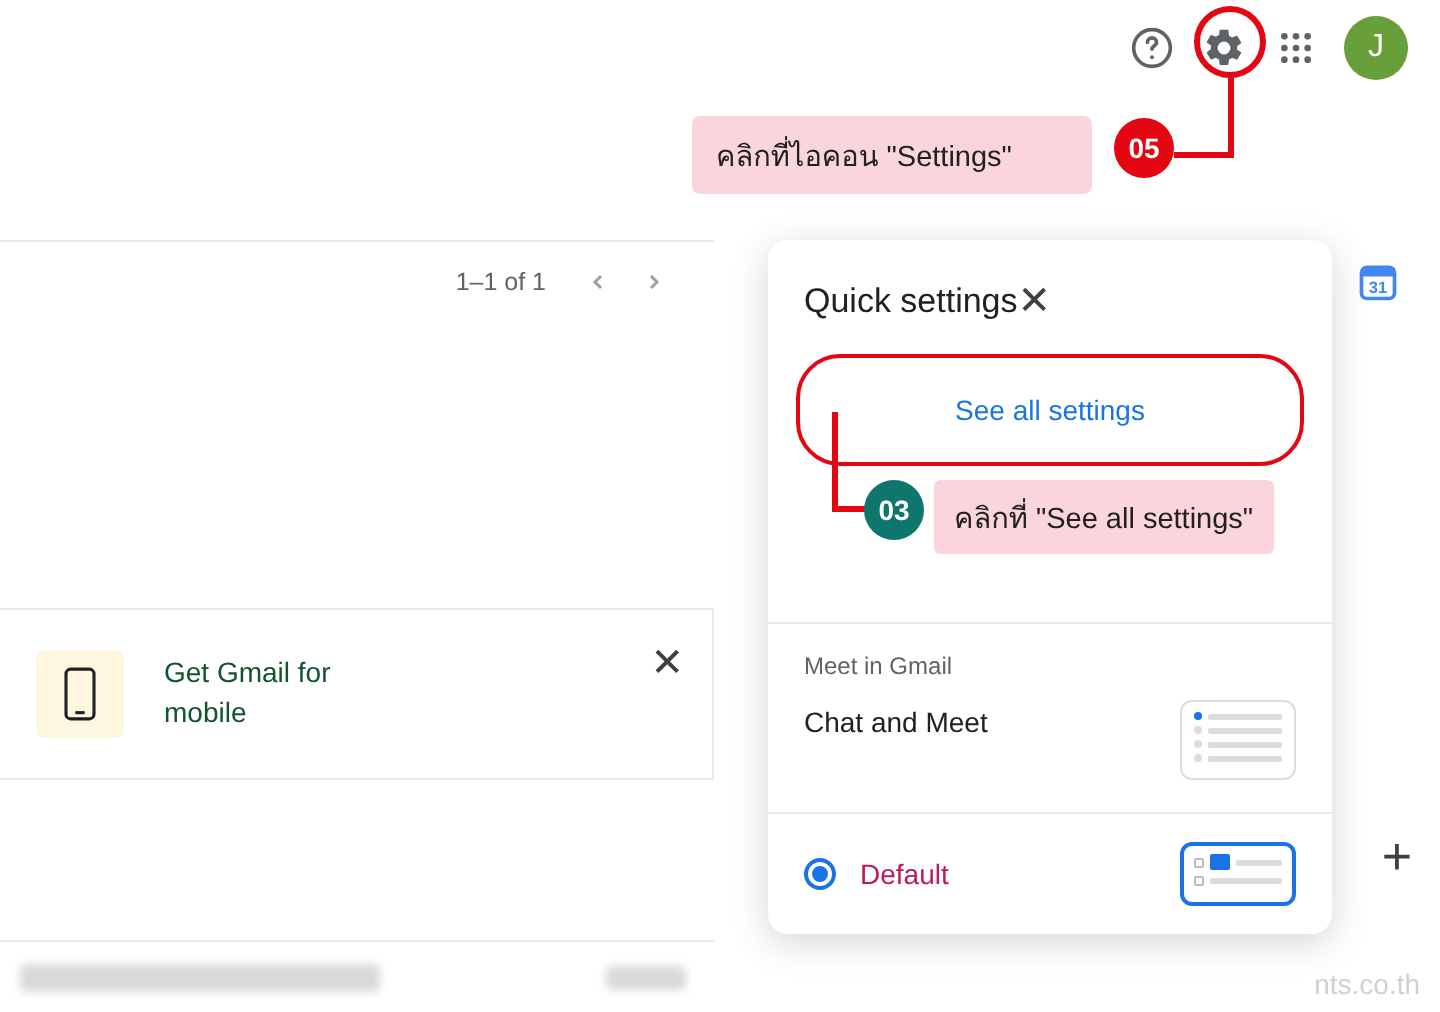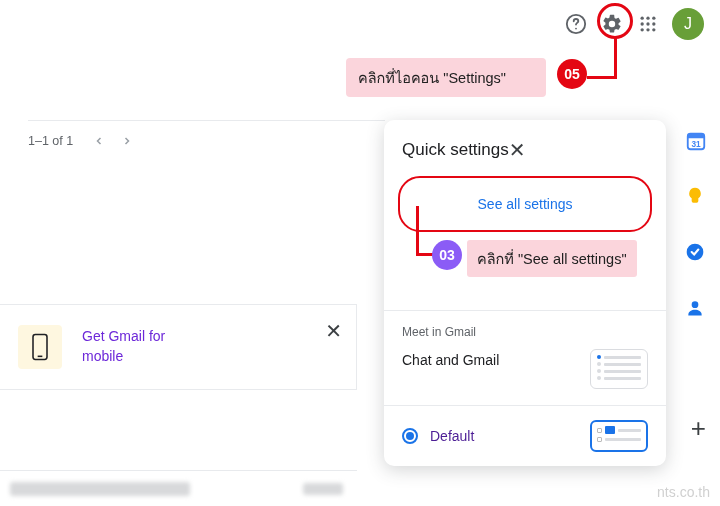--- a/index.html
+++ b/index.html
@@ -11,41 +11,41 @@
   .avatar { width: 32px; height: 32px; border-radius:50%; background:#689f38; color:#fff; display:flex;align-items:center;justify-content:center; font-size:16px;}
   .gear-ring { position:absolute; top:3px; right:87px; width:36px;height:36px;border:3px solid #e40613;border-radius:50%;}
   .gear-stem { position:absolute; top:38px; right:103px; width:3px; height:40px; background:#e40613;}
   .gear-stem-h { position:absolute; top:76px; right:103px; width:30px; height:3px; background:#e40613;}
 
   
   .anno02 { position:absolute; top:58px; left:346px; background:#fbd5dc; padding:8px 40px 8px 12px; border-radius:4px; font-size:14.5px; color:#212121;}
   .badge02 { position:absolute; top:59px; left:557px; width:30px;height:30px;border-radius:50%;background:#e40613;color:#fff;display:flex;align-items:center;justify-content:center;font-size:14px;font-weight:bold;}
 
   
-  .left-top { position:absolute; top:120px; left:0; width:357px; height:40px; border-top:1px solid #e8eaed; display:flex; align-items:center; gap:4px; padding-right:18px; color:#5f6368;margin-left:28px;}
+  .left-top { position:absolute; top:120px; left:0; width:357px; height:40px; border-top:1px solid #e8eaed; display:flex; align-items:center; justify-content:flex-end; gap:4px; padding-right:18px; color:#5f6368;}
   .pager { width:24px;height:24px;display:flex;align-items:center;justify-content:center;cursor:pointer;color:#9aa0a6;}
 
   .gmail-mobile { position:absolute; top:304px; left:0; width:357px; border:1px solid #e8eaed; border-left:none; padding:20px 18px; display:flex; align-items:center; gap:20px;}
   .phone-tile { width:44px;height:44px;display:flex;align-items:center;justify-content:center; background:#fef7e0;border-radius:4px;}
   .gmail-mobile .close { position:absolute; top:14px; right:14px; font-size:20px;color:#3c4043;cursor:pointer;font-weight:400;}
-  .gmail-mobile .txt { font-size:14px;color:#6d28d9;line-height:1.4;}
+  .gmail-mobile .txt { font-size:14px;color:#14532d;line-height:1.4;}
 
   .blur-row { position:absolute; top:470px; left:0; width:357px; height:36px; border-top:1px solid #e8eaed; display:flex;align-items:center; padding:0 14px 0 10px; justify-content:space-between;}
   .blur-a { width:180px;height:14px;background:#d8d9db;border-radius:3px;filter:blur(2px);}
   .blur-b { width:40px;height:12px;background:#d8d9db;border-radius:3px;filter:blur(2px);}
 
   
   .qs { position:absolute; top:120px; left:384px; width:282px; background:#fff; border-radius:10px; box-shadow:0 4px 18px rgba(60,64,67,0.22); padding:18px 0 0;}
   .qs-head { display:flex;align-items:center;padding:0 18px 14px;}
   .qs-title { font-size:17px;color:#202124;}
   .qs-close { font-size:20px;color:#3c4043;cursor:pointer;font-weight:300;}
   .see-all { margin:0 14px 14px; border:2.5px solid #e40613; border-radius:22px; height:56px; display:flex;align-items:center;justify-content:center; color:#1a73e8; font-size:14px; cursor:pointer;}
   .see-stem { position:absolute; top:206px; left:416px; width:3px; height:49px; background:#e40613;}
   .see-stem-h { position:absolute; top:253px; left:416px; width:18px; height:3px; background:#e40613;}
-  .badge03 { position:absolute; top:240px; left:432px; width:30px;height:30px;border-radius:50%;background:#8b5cf6;color:#fff;display:flex;align-items:center;justify-content:center;font-size:14px;font-weight:bold;}
+  .badge03 { position:absolute; top:240px; left:432px; width:30px;height:30px;border-radius:50%;background:#0f766e;color:#fff;display:flex;align-items:center;justify-content:center;font-size:14px;font-weight:bold;}
   .anno03 { position:absolute; top:240px; left:467px; background:#fbd5dc; padding:7px 10px; font-size:14.5px;color:#212121; border-radius:3px;}
 
   .qs-sep { height:1px;background:#e8eaed;margin:0 0 14px;}
   .qs-sec-label { font-size:12px;color:#5f6368;padding:0 18px 10px;}
   .qs-row { display:flex;justify-content:space-between;align-items:flex-start;padding:0 18px 16px;}
   .qs-row .col { font-size:14px;color:#202124;line-height:1.7;}
   .qs-row .customize { color:#1a73e8;cursor:pointer; font-size:13.5px;}
   .thumb { width:58px;height:40px;border:1px solid #dadce0;border-radius:6px; padding:5px 6px; display:flex;flex-direction:column;gap:3px;}
   .thumb .line { height:3px;background:#dadce0;border-radius:1px;}
   .thumb .dot { width:4px;height:4px;border-radius:50%;background:#1a73e8;display:inline-block;margin-right:3px;}
@@ -55,21 +55,21 @@
   .density-left { display:flex;align-items:center;gap:12px;}
   .radio { width:16px;height:16px;border:2px solid #1a73e8;border-radius:50%;display:flex;align-items:center;justify-content:center;}
   .radio .inner{width:8px;height:8px;border-radius:50%;background:#1a73e8;}
   .density-thumb { width:58px;height:32px;border:2px solid #1a73e8;border-radius:6px;padding:4px 5px;display:flex;flex-direction:column;gap:3px;}
   .density-thumb .r1{display:flex;align-items:center;gap:3px;}
   .density-thumb .bx{width:10px;height:8px;background:#1a73e8;border-radius:1px;}
   .density-thumb .ln{flex:1;height:3px;background:#dadce0;border-radius:1px;}
   .density-thumb .sq{width:5px;height:5px;border:1px solid #bbb;border-radius:1px;}
 
   
-  .rsb { position:absolute; top:130px; right:6px; width:36px; display:flex;flex-direction:column;align-items:center;gap:34px;}
+  .rsb { position:absolute; top:130px; right:6px; width:36px; display:flex;flex-direction:row;align-items:center;gap:34px;}
   .rsb .ico{width:22px;height:22px;cursor:pointer;}
   .plus { position:absolute; bottom:62px; right:14px; font-size:26px; color:#3c4043;cursor:pointer;font-weight:300;}
 
   .watermark { position:absolute; bottom:6px; right:10px; font-size:14px;color:#d0d0d0;}
 </style>
 </head>
 <body>
 
 <div class="header-icons">
   <div class="hicon">
@@ -142,21 +142,21 @@
     <div class="qs-close">✕</div>
   </div>
   <div class="see-all">See all settings</div>
 
   <div style="height:64px;"></div>
   <div class="qs-sep"></div>
 
   <div class="qs-sec-label">Meet in Gmail</div>
   <div class="qs-row">
     <div class="col">
-      <div>Chat and Gmail</div>
+      <div>Chat and Meet</div>
     </div>
     <div class="thumb">
       <div class="r">
           <span class="dot"></span>
           <div class="line" style="flex:1"></div>
         </div>
       <div class="r">
           <span class="dot" style="background:#dadce0"></span>
           <div class="line" style="flex:1"></div>
         </div>
@@ -170,21 +170,21 @@
         </div>
     </div>
   </div>
   <div class="qs-sep"></div>
 
   <div class="density-row">
     <div class="density-left">
       <div class="radio">
           <div class="inner"></div>
         </div>
-      <span style="font-size:14px;color:#4c1d95;">Default</span>
+      <span style="font-size:14px;color:#be185d;">Default</span>
     </div>
     <div class="density-thumb">
       <div class="r1">
           <div class="sq"></div>
           <div class="bx"></div>
           <div class="ln"></div>
         </div>
       <div class="r1">
           <div class="sq"></div>
           <div class="ln"></div>

